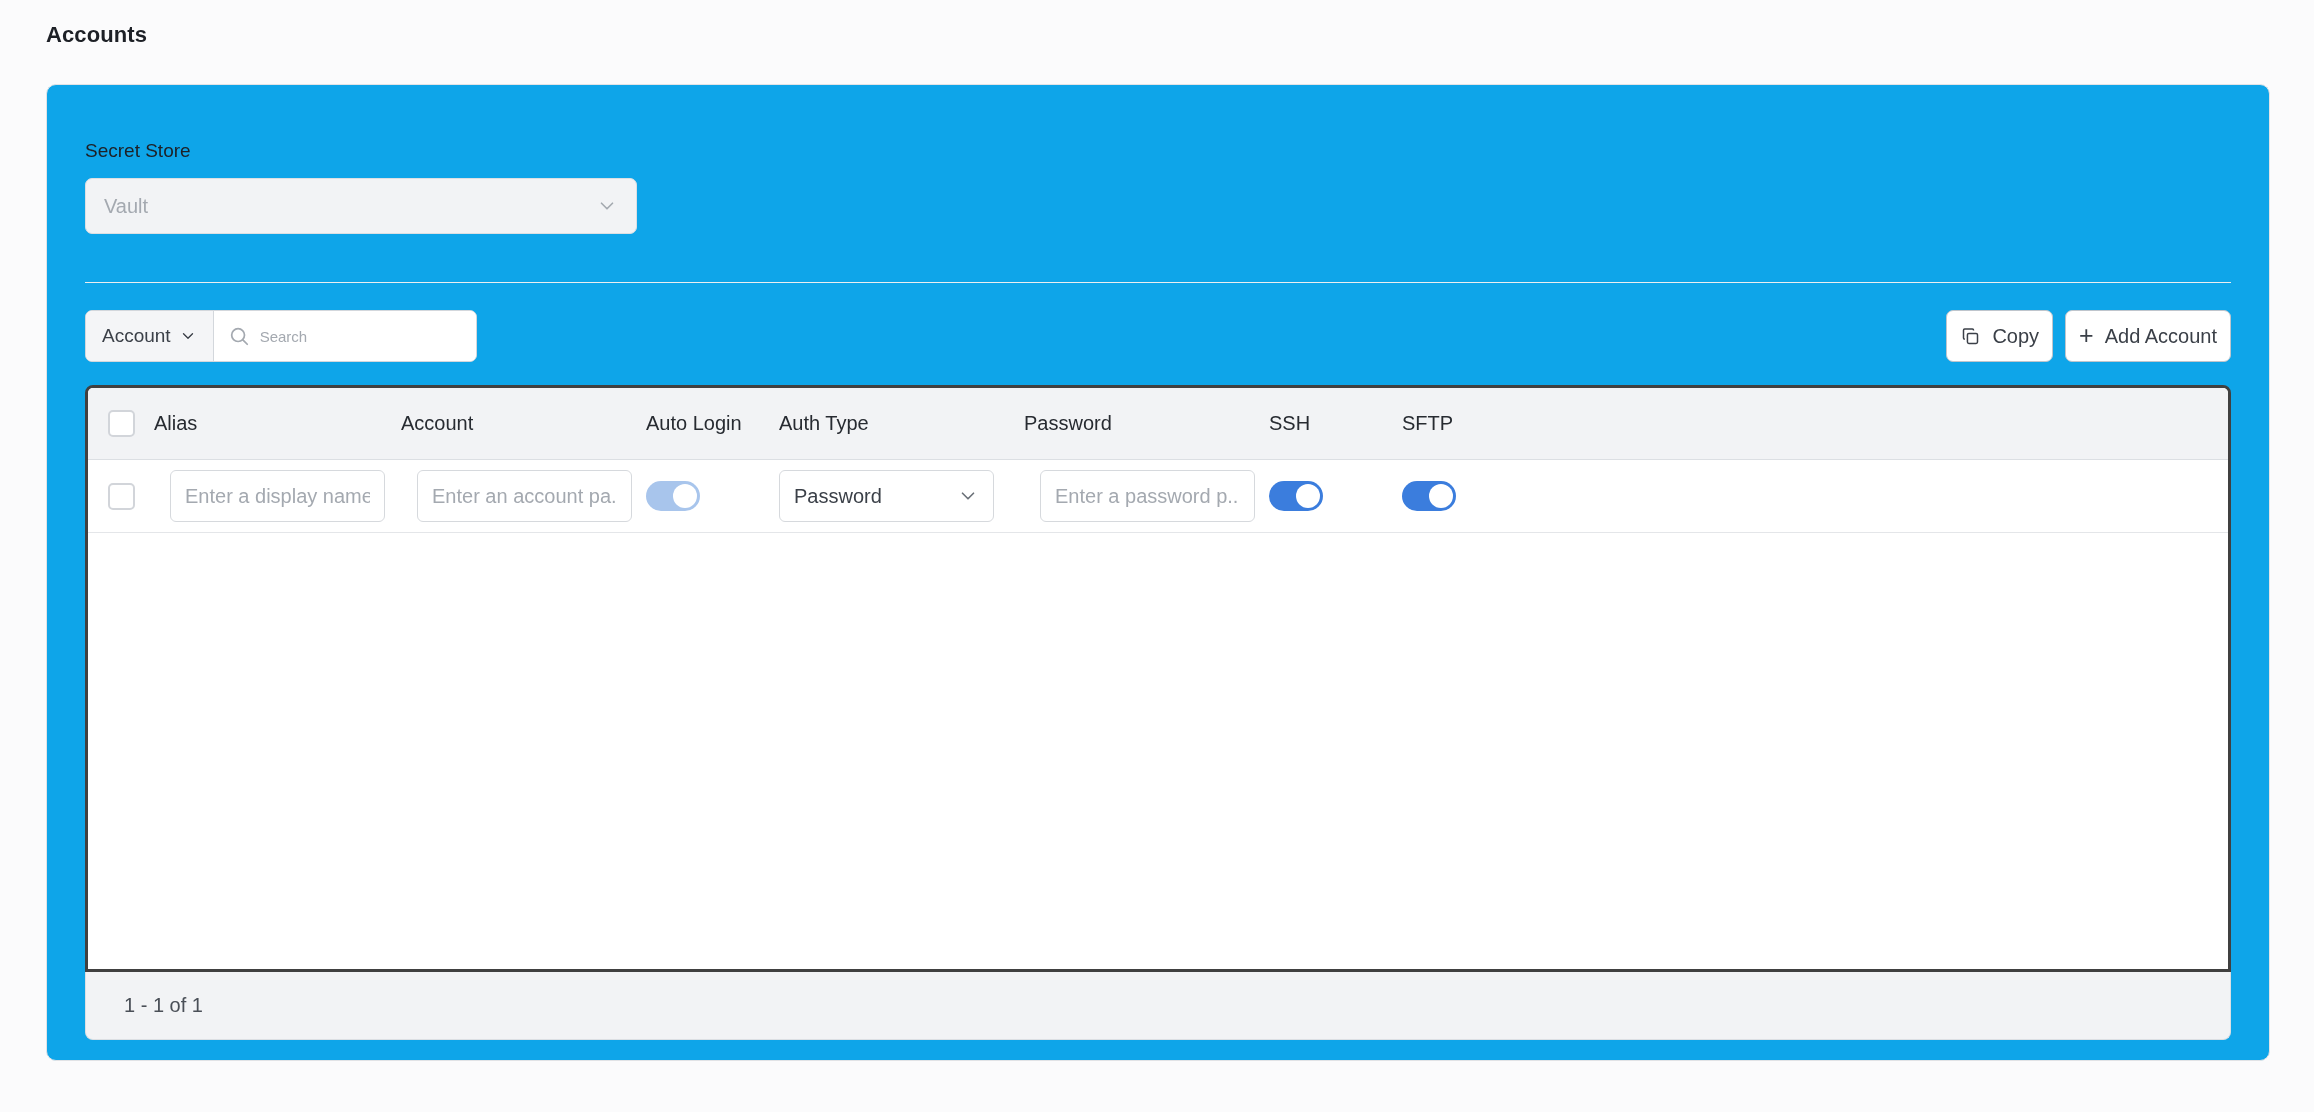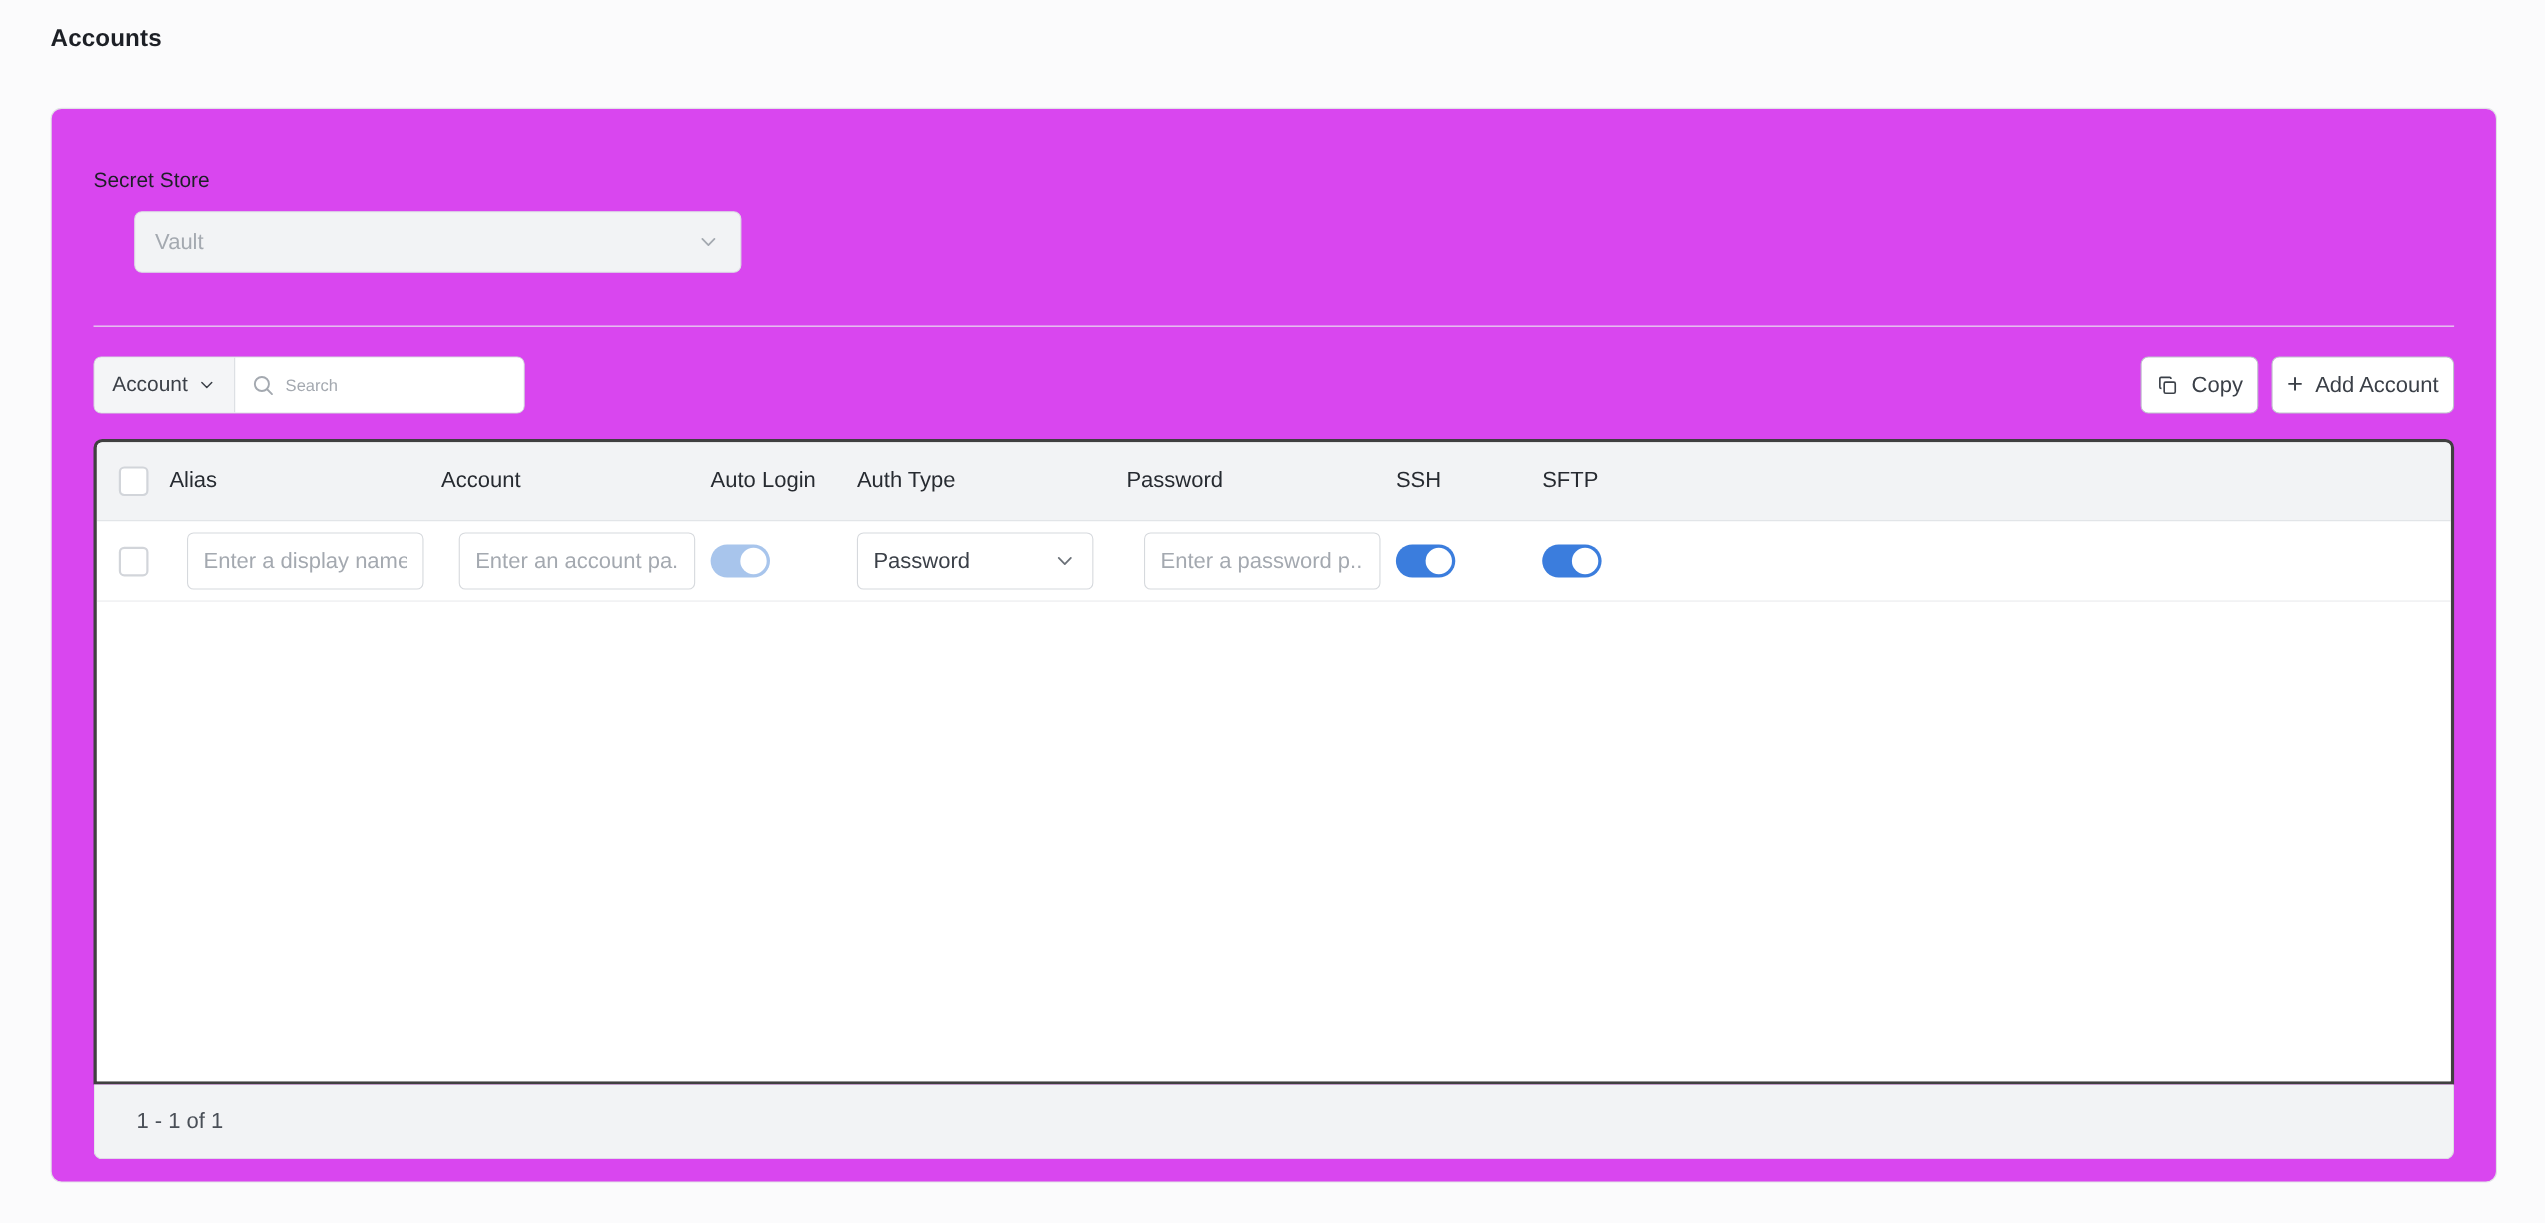--- a/index.html
+++ b/index.html
@@ -16,23 +16,23 @@
     position: absolute;
     left: 46px; top: 22px;
     font-size: 22px;
     font-weight: bold;
     color: #1d2026;
     letter-spacing: .1px;
   }
 
   .card {
     position: absolute;
-    left: 46px; top: 98px;
+    left: 46px; top: 84px;
     width: 2224px; height: 977px;
-    background: #d946ef;
+    background: #0ea5e9;
     border: 1px solid #e1e3e6;
     border-radius: 10px;
   }
 
   .section-label {
     position: absolute;
     left: 38px; top: 55px;
     font-size: 19px;
     color: #1d2026;
     font-weight: normal;
@@ -41,21 +41,20 @@
   
   .secret-select {
     position: absolute;
     left: 38px; top: 93px;
     width: 552px; height: 56px;
     background: #f2f3f5;
     border: 1px solid #dcdfe3;
     border-radius: 7px;
     display: flex; align-items: center;
     padding: 0 18px;
-    margin-left: 37px;
   }
   .secret-select .val {
     flex: 1;
     font-size: 20px;
     color: #a4a9b0;
   }
   .chev {
     width: 22px; height: 22px;
     display: block;
     flex: 0 0 auto;

